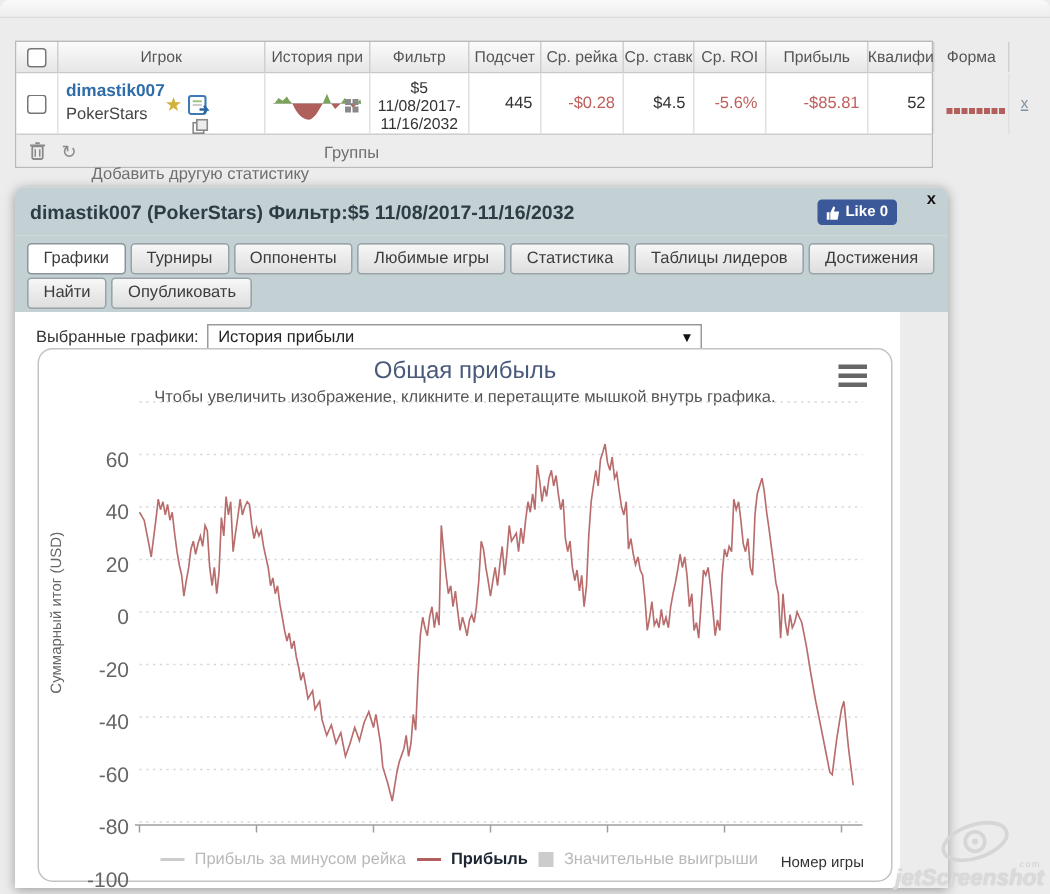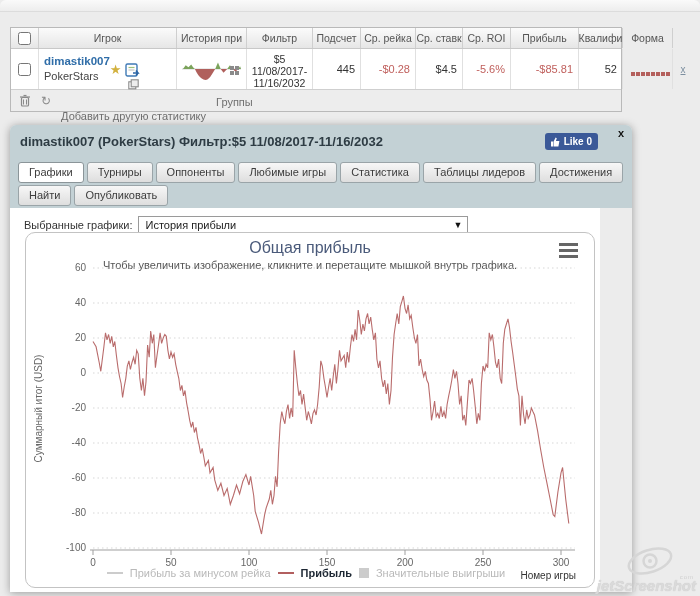--- a/index.html
+++ b/index.html
@@ -76,21 +76,21 @@
   .chartbox { position:absolute; left:15px; top:107px; width:570px; height:356px;
     border:1px solid #c3c3c3; border-radius:10px; background:#fff;padding-left:32px; }
   .chart-title { position:absolute; top:6px; left:0; width:100%; text-align:center;
     font-size:16px; color:#4a5a7a; }
   .chart-subtitle { position:absolute; top:26px; left:0; width:100%; text-align:center;
     font-size:11px; color:#555; }
   .burger { position:absolute; right:16px; top:10px; width:19px; display:flex; flex-direction:column; gap:3px; }
   .burger span { display:block; height:3px; background:#666; }
   .ytitle { position:absolute; left:-58px; top:170px; width:140px; text-align:center;
     transform:rotate(-90deg); font-size:10px; color:#666; }
-  .ticklabel { position:absolute; font-size:10px; color:#666; }
+  .ticklabel { position:absolute; font-size:14px; color:#666;margin-top:36px; }
   .ylab { width:30px; text-align:right; }
   .xlab { width:34px; text-align:center; }
   .legend { position:absolute; left:60px; bottom:8px; width:440px; display:flex; justify-content:center;
     align-items:center; gap:7px; font-size:11px; }
   .leg-dash { width:16px; height:0; border-top:2px solid #ccc; }
   .leg-square { width:10px; height:10px; background:#ccc; }
   .leg-label { color:#b9b9b9; }
   .leg-label.on { color:#1d2733; font-weight:bold; }
   .xtitle { position:absolute; right:18px; bottom:6px; font-size:10px; color:#333; }
 

